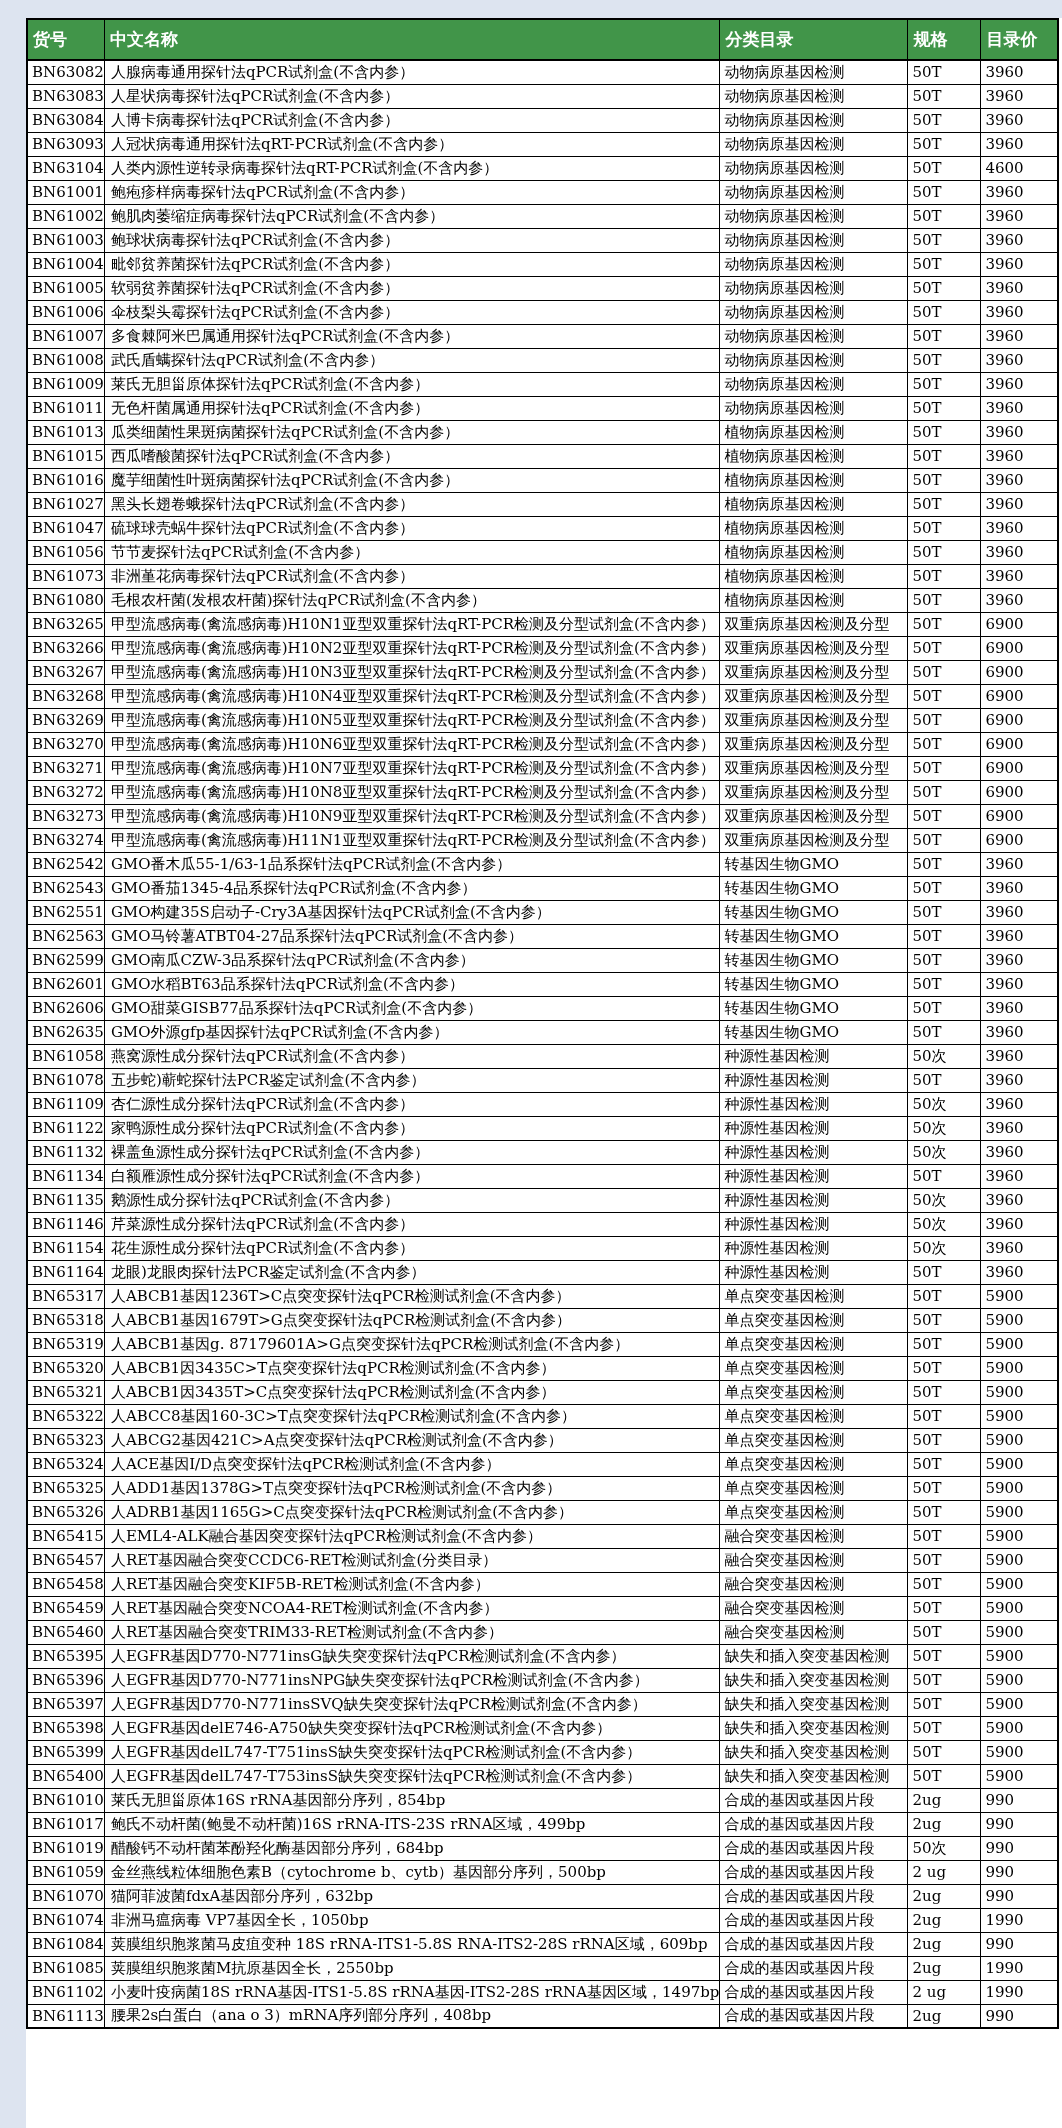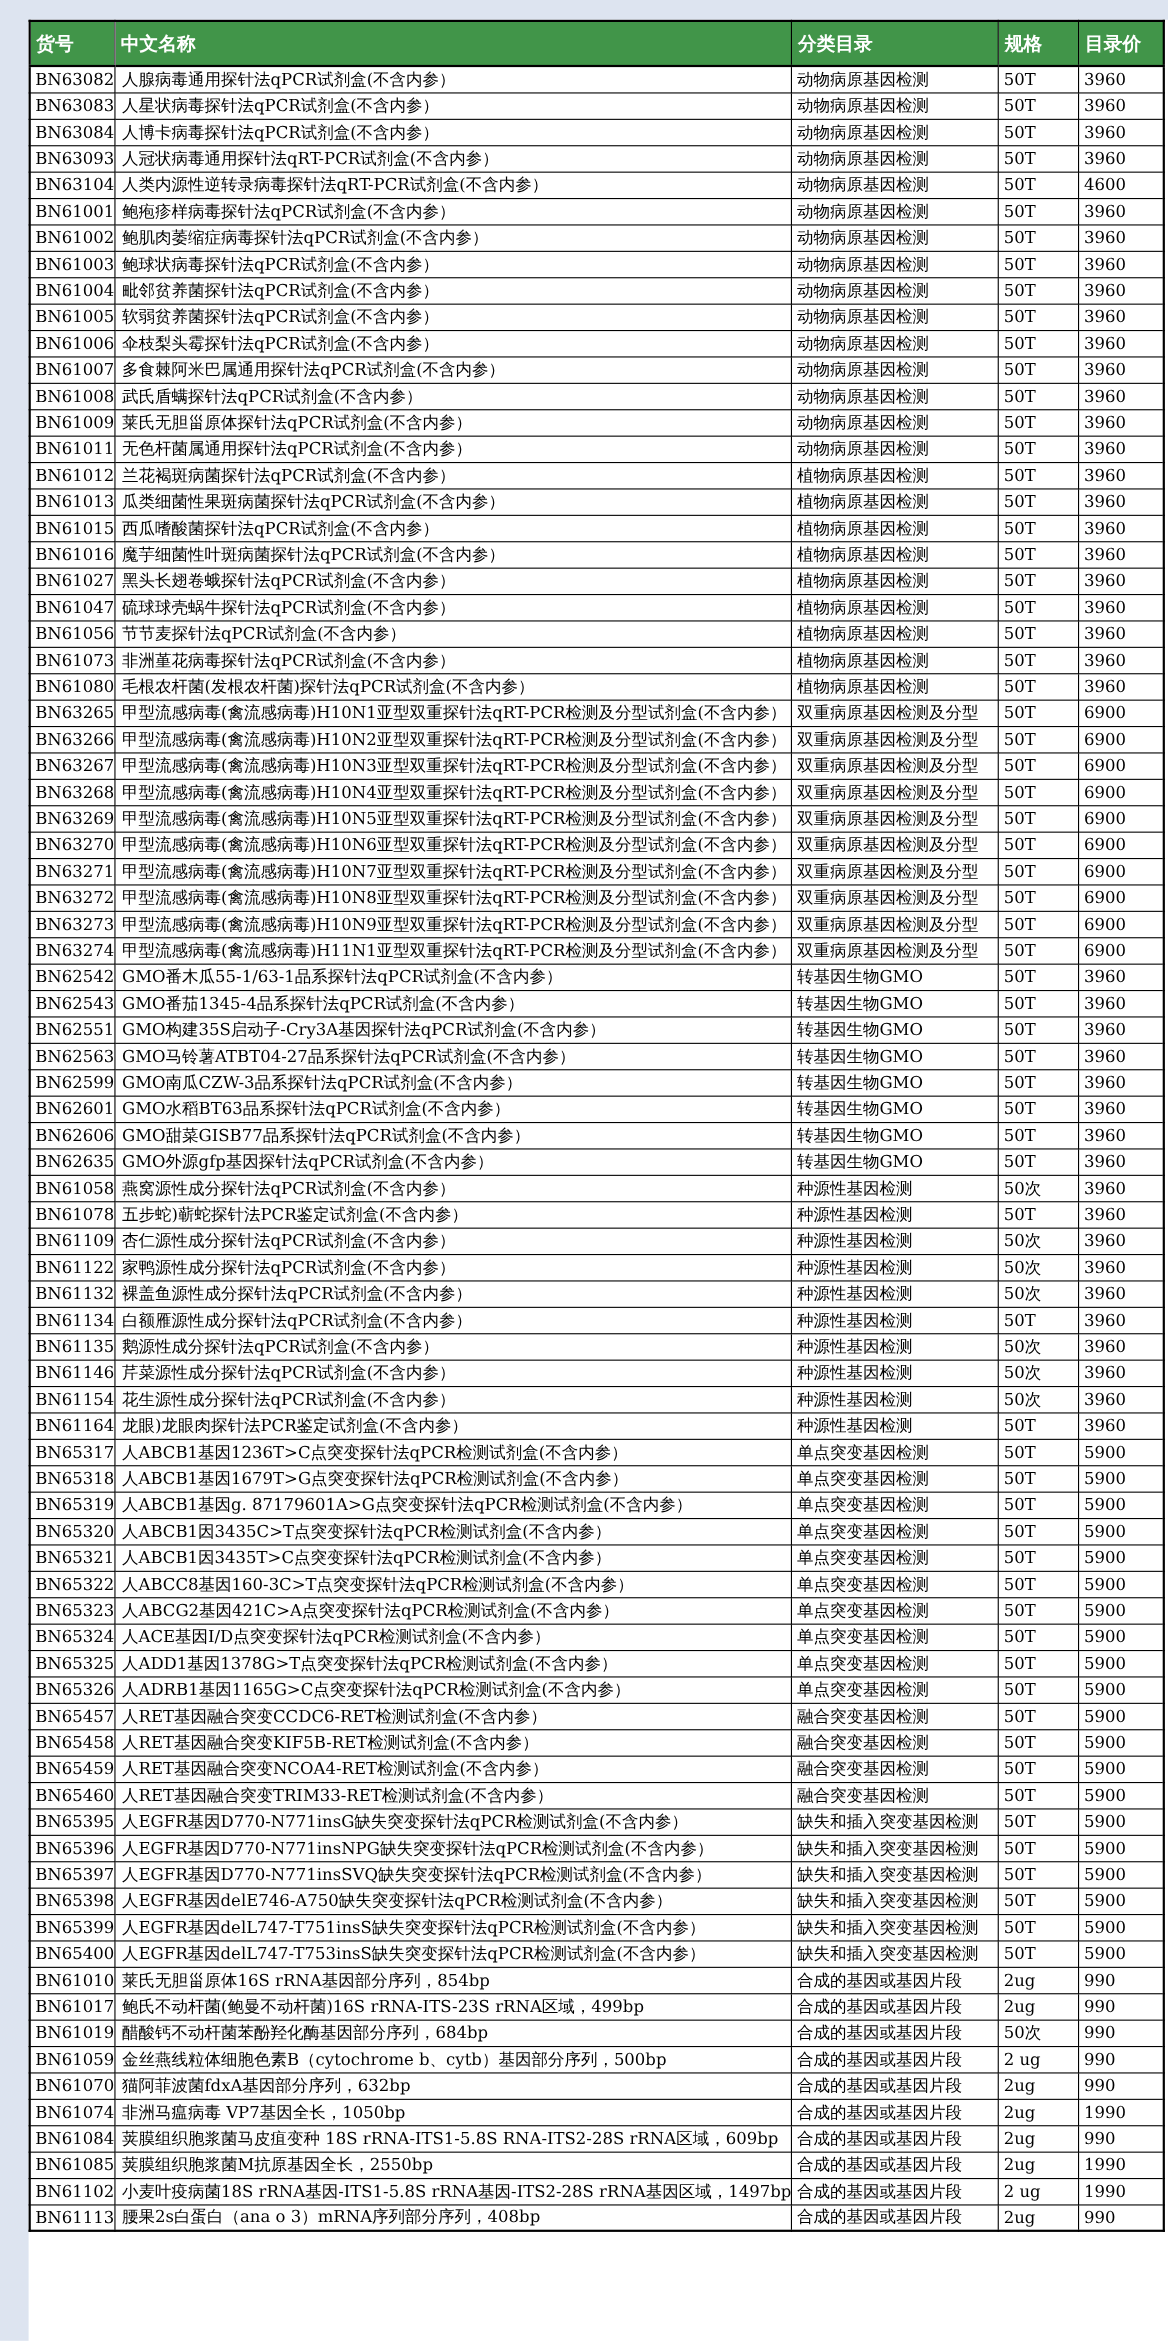--- a/index.html
+++ b/index.html
@@ -165,27 +165,20 @@
         <td class="c-price">3960</td>
       </tr>
       <tr>
         <td class="c-code">BN61011</td>
         <td class="c-name">无色杆菌属通用探针法qPCR试剂盒(不含内参）</td>
         <td class="c-category">动物病原基因检测</td>
         <td class="c-spec">50T</td>
         <td class="c-price">3960</td>
       </tr>
       <tr>
-        <td class="c-code">BN61012</td>
-        <td class="c-name">兰花褐斑病菌探针法qPCR试剂盒(不含内参）</td>
-        <td class="c-category">植物病原基因检测</td>
-        <td class="c-spec">50T</td>
-        <td class="c-price">3960</td>
-      </tr>
-      <tr>
         <td class="c-code">BN61013</td>
         <td class="c-name">瓜类细菌性果斑病菌探针法qPCR试剂盒(不含内参）</td>
         <td class="c-category">植物病原基因检测</td>
         <td class="c-spec">50T</td>
         <td class="c-price">3960</td>
       </tr>
       <tr>
         <td class="c-code">BN61015</td>
         <td class="c-name">西瓜嗜酸菌探针法qPCR试剂盒(不含内参）</td>
         <td class="c-category">植物病原基因检测</td>
@@ -494,22 +487,29 @@
         <td class="c-price">5900</td>
       </tr>
       <tr>
         <td class="c-code">BN65326</td>
         <td class="c-name">人ADRB1基因1165G&gt;C点突变探针法qPCR检测试剂盒(不含内参）</td>
         <td class="c-category">单点突变基因检测</td>
         <td class="c-spec">50T</td>
         <td class="c-price">5900</td>
       </tr>
       <tr>
+        <td class="c-code">BN65415</td>
+        <td class="c-name">人EML4-ALK融合基因突变探针法qPCR检测试剂盒(不含内参）</td>
+        <td class="c-category">融合突变基因检测</td>
+        <td class="c-spec">50T</td>
+        <td class="c-price">5900</td>
+      </tr>
+      <tr>
         <td class="c-code">BN65457</td>
-        <td class="c-name">人RET基因融合突变CCDC6-RET检测试剂盒(不含内参）</td>
+        <td class="c-name">人RET基因融合突变CCDC6-RET检测试剂盒(分类目录）</td>
         <td class="c-category">融合突变基因检测</td>
         <td class="c-spec">50T</td>
         <td class="c-price">5900</td>
       </tr>
       <tr>
         <td class="c-code">BN65458</td>
         <td class="c-name">人RET基因融合突变KIF5B-RET检测试剂盒(不含内参）</td>
         <td class="c-category">融合突变基因检测</td>
         <td class="c-spec">50T</td>
         <td class="c-price">5900</td>

